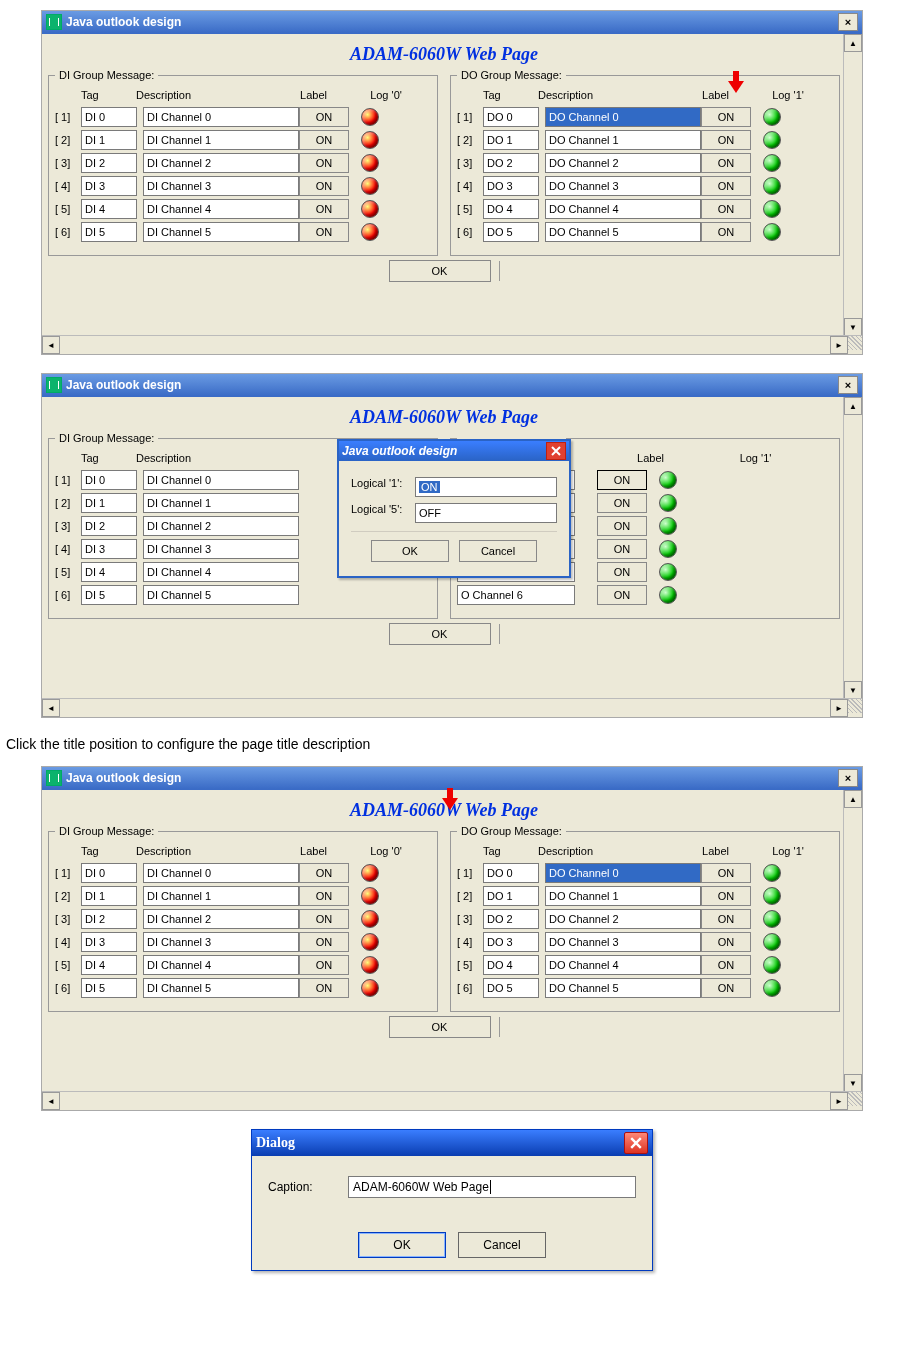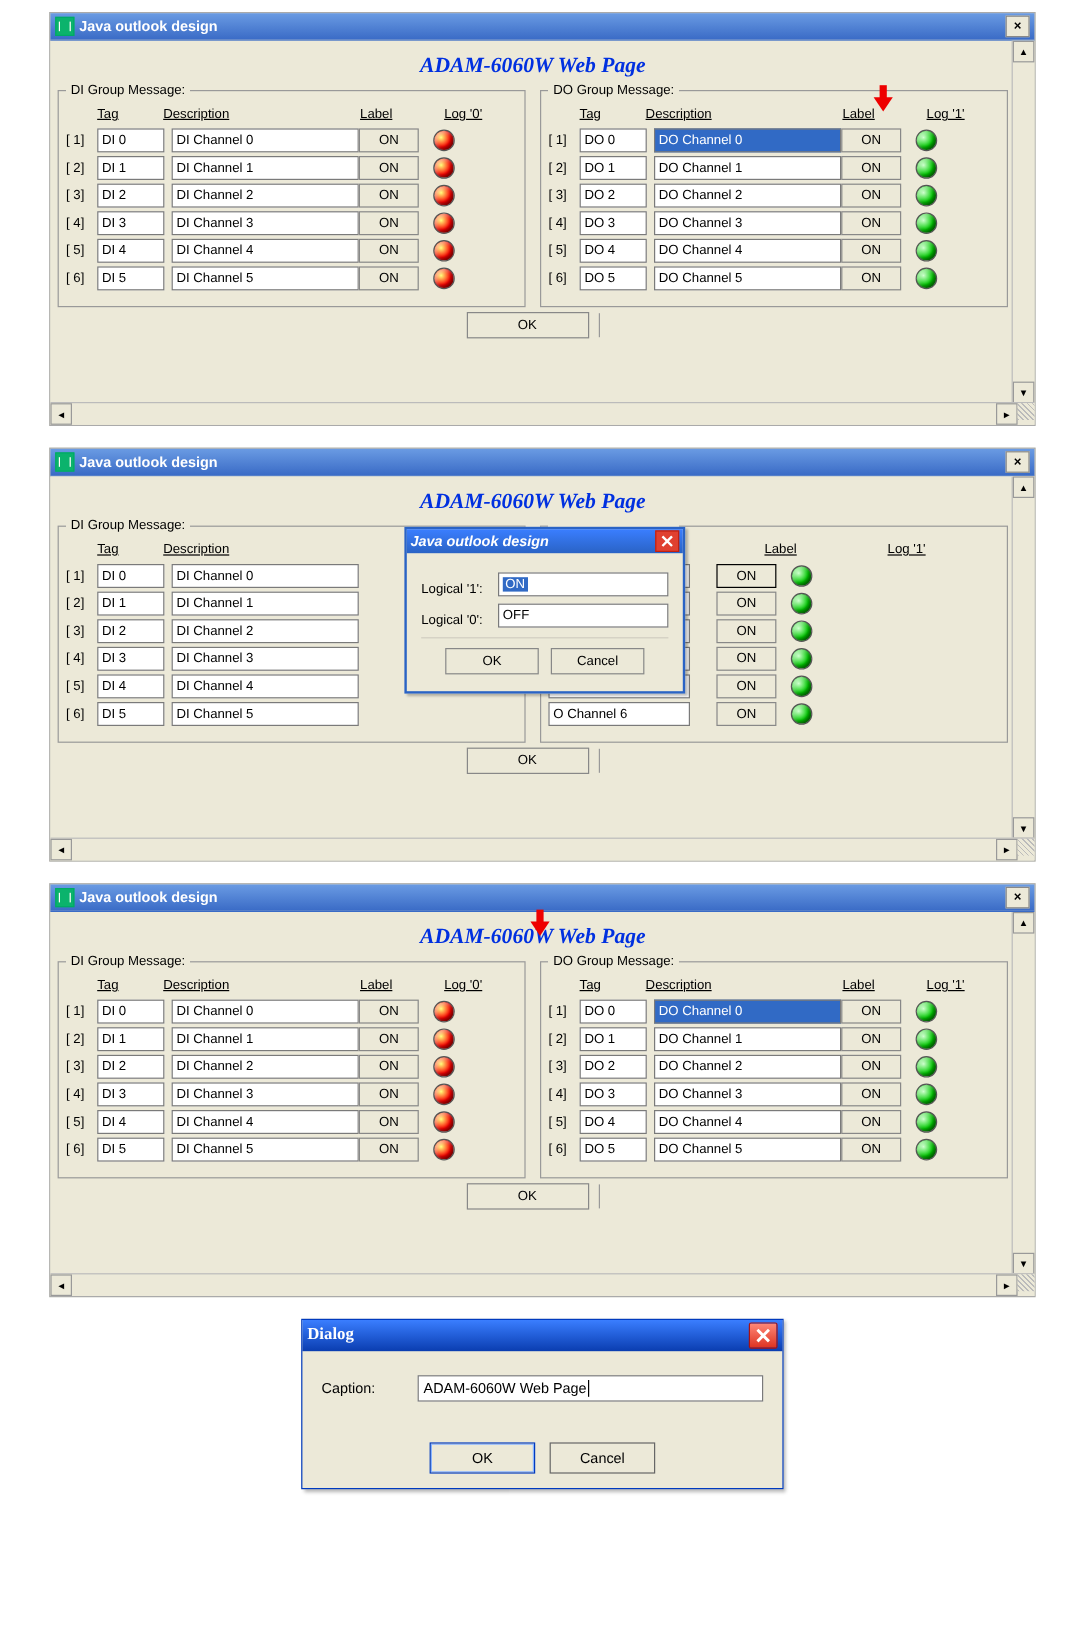--- a/index.html
+++ b/index.html
@@ -15,21 +15,21 @@
   .sb-btn{height:16px;background:#ece9d8;border:1px solid #999;display:flex;align-items:center;justify-content:center;font-size:8px;}
   .scrollrow { height:18px; background:#ece9d8; border-top:1px solid #bbb; display:flex; position:absolute; left:0; right:0; bottom:0;}
   .scrollrow .sb-btn{width:16px;height:16px;}
   .scrollrow .track{flex:1;}
   .scrollrow .grip{width:14px;height:14px;margin-left:auto;background:repeating-linear-gradient(45deg,#bbb,#bbb 1px,#ece9d8 1px,#ece9d8 3px);}
   .inner { padding:4px 22px 22px 6px; }
   .ptitle { text-align:center; color:#0030e0; font:bold italic 18px "Times New Roman",serif; padding:6px 0 4px 0;}
   .groups { display:flex; gap:12px;}
   fieldset.gbox { flex:1; border:1px solid #999; padding:6px 6px 10px 6px; margin:0;}
   fieldset.gbox legend { font-size:11px; padding:0 4px;}
-  .ghead { display:flex; margin:2px 0 6px 0;text-decoration:underline;}
+  .ghead { display:flex; margin:2px 0 6px 0;}
   .ghead .h-idx{width:26px;}
   .ghead .h-tag{width:55px;}
   .ghead .h-desc{width:150px;}
   .ghead .h-label{width:55px; text-align:center;}
   .ghead .h-log{flex:1; text-align:center;}
   .grow{display:flex; align-items:center; margin:3px 0;}
   .grow .r-idx{width:26px;}
   .tin{height:18px;border:1px solid #7a7a7a;background:#fff;padding:0 3px;font-size:11px;display:flex;align-items:center;}
   .tin.sel{background:#316ac5;color:#fff;}
   .grow .r-tag{width:48px;margin-right:6px;}
@@ -46,21 +46,21 @@
   .arrow .shaft{position:absolute;top:0;left:5px;width:6px;height:11px;background:#e00;}
   .arrow .head{position:absolute;top:10px;left:0;width:0;height:0;border-left:8px solid transparent;border-right:8px solid transparent;border-top:12px solid #e00;}
 
   
   .popup{position:absolute;width:230px;border:2px solid #2a63c5;background:#ece9d8;left:295px;top:42px;box-shadow:2px 2px 2px rgba(0,0,0,.25);}
   .popup .ptb{height:20px;background:linear-gradient(#3a7eff,#2a63c5);display:flex;align-items:center;padding:0 3px;}
   .popup .ptb .pt{flex:1;color:#fff;font-weight:bold;font-style:italic;font-size:12px;}
   .popup .ptb .cbx{width:18px;height:16px;background:#e04030;border:1px solid #c02010;display:flex;align-items:center;justify-content:center;}
   .popup .ptb .cbx svg{width:10px;height:10px;}
   .popup .pin{padding:10px 12px 8px 12px;}
-  .frow{display:flex;align-items:flex-end;margin:6px 0;}
+  .frow{display:flex;align-items:flex-start;margin:6px 0;}
   .frow label{width:64px;}
   .frow .fin{flex:1;height:18px;border:1px solid #7a7a7a;background:#fff;display:flex;align-items:center;padding:0 3px;}
   .frow .fin.sel span{background:#316ac5;color:#fff;padding:0 2px;}
   .popup .pbtns{display:flex;justify-content:center;gap:10px;padding:8px 0 6px 0;border-top:1px solid #d0ccc0;margin-top:8px;}
   .pbtn{width:76px;height:20px;border:1px solid #888;background:#ece9d8;display:flex;align-items:center;justify-content:center;}
 
   .captiontxt{font-size:14px;font-family:Arial,sans-serif;margin:18px 0 14px 6px;}
 
   
   .dlg{margin:8px auto 20px auto;width:400px;background:#ece9d8;border:1px solid #003abf;box-shadow:2px 2px 3px rgba(0,0,0,.3);}
@@ -342,35 +342,36 @@
           </span>
         </div>
         <div class="pin">
           <div class="frow">
             <label>Logical '1':</label>
             <div class="fin sel">
                   <span>ON</span>
                 </div>
           </div>
           <div class="frow">
-            <label>Logical '0':</label>
+            <label>Logical '5':</label>
             <div class="fin">
                   <span>OFF</span>
                 </div>
           </div>
           <div class="pbtns">
             <div class="pbtn">OK</div>
             <div class="pbtn">Cancel</div>
           </div>
         </div>
       </div>
     </div>
   </div>
 </div>
 
+<div class="captiontxt">Click the title position to configure the page title description</div>
 
 <div class="shot">
   <div class="titlebar">
     <span class="icon-sq"></span>
     <span class="ttext">Java outlook design</span>
     <span class="tb-close">×</span>
   </div>
   <div class="cbody" style="height:320px;">
     <div class="scrollcol">
       <div class="sb-btn">▲</div>

